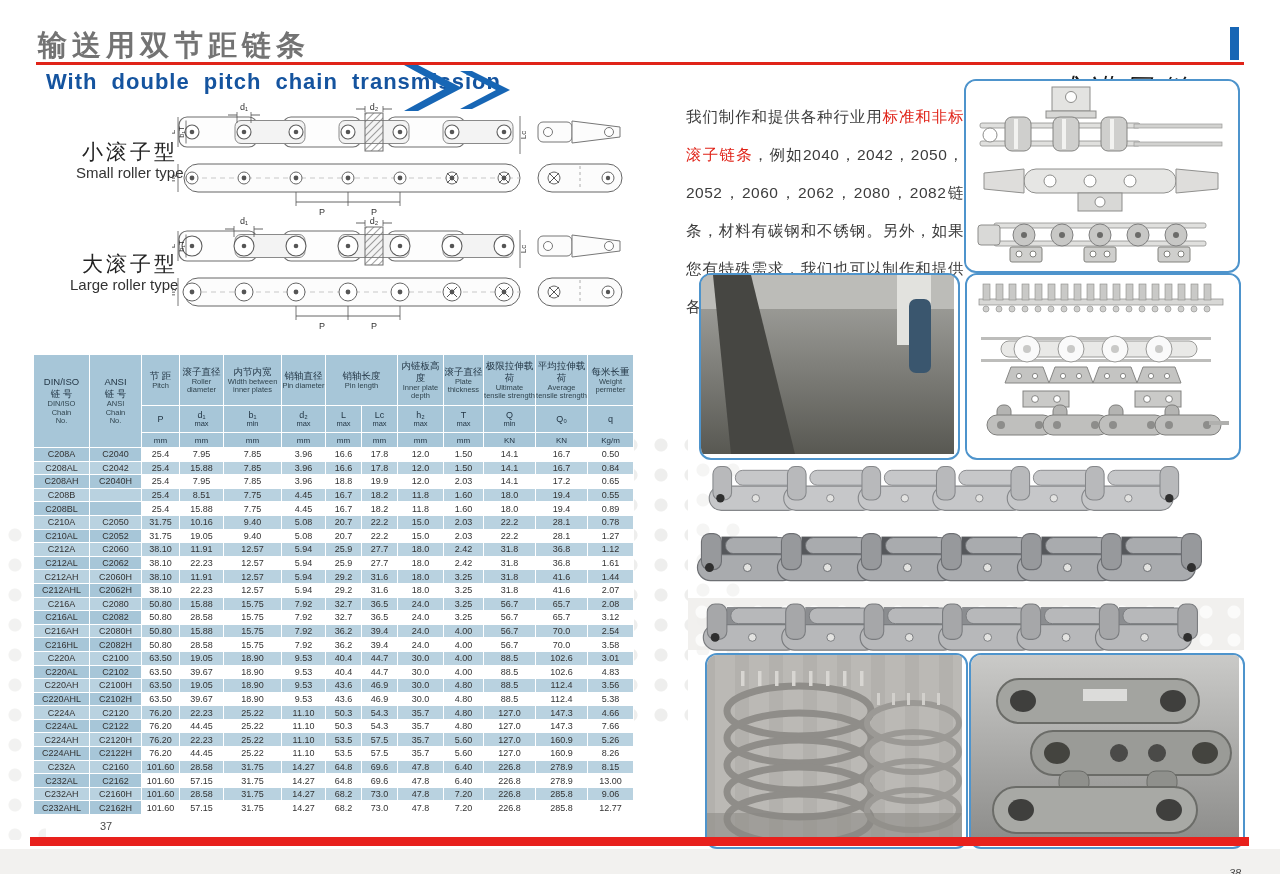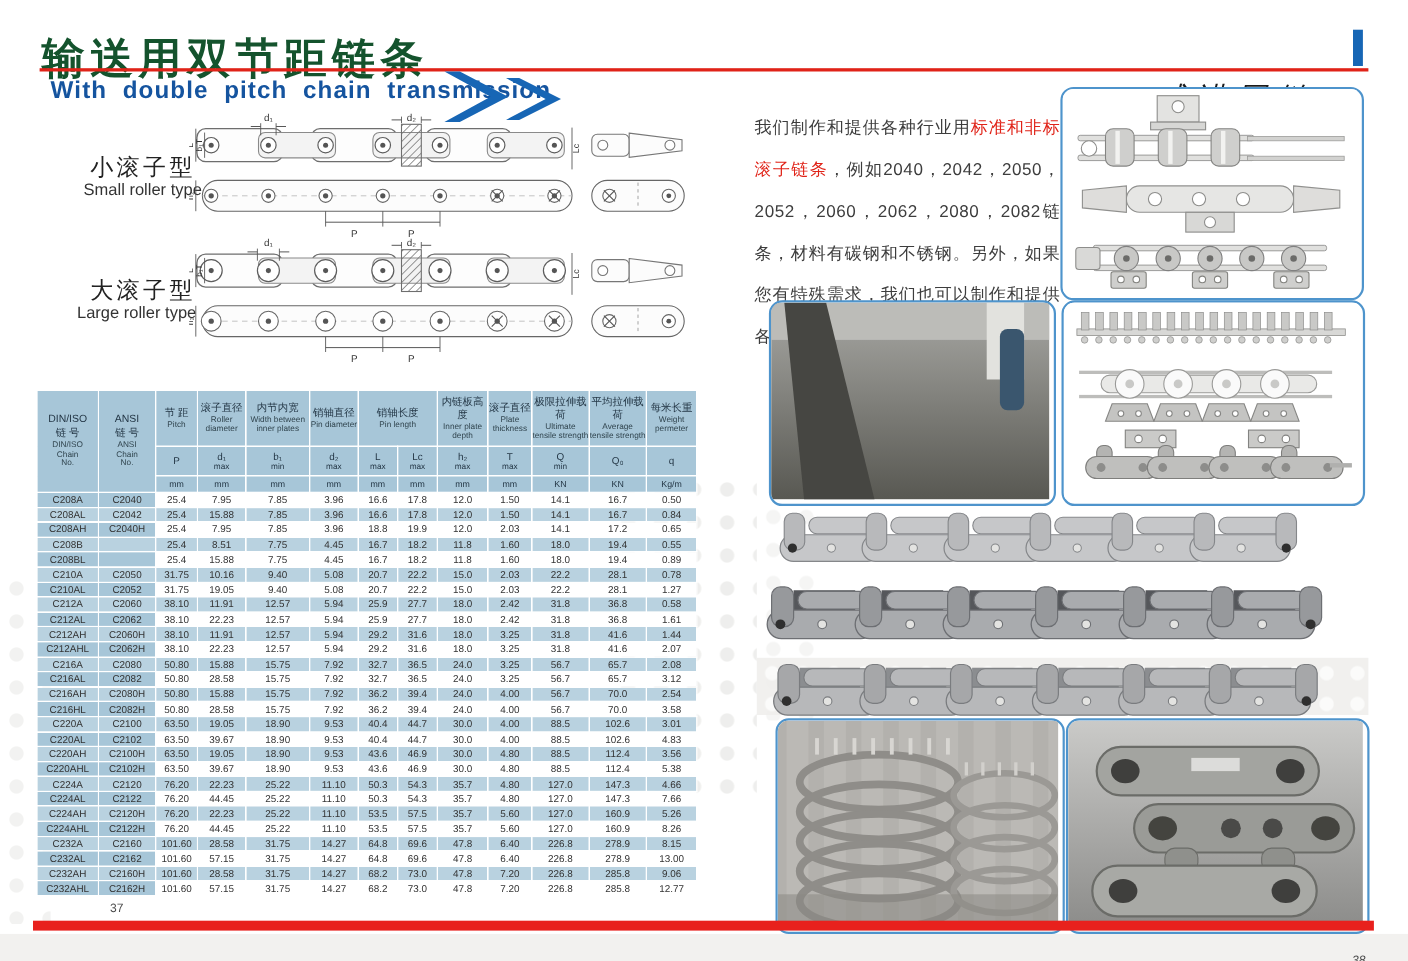--- a/index.html
+++ b/index.html
@@ -1,20 +1,20 @@
 <!DOCTYPE html>
 <html><head>
 <meta charset="utf-8">
 <style>
   html,body{margin:0;padding:0;background:#e9e9e7;}
   .page{position:relative;width:1280px;height:874px;background:#ffffff;overflow:hidden;
         font-family:"Liberation Sans",sans-serif;color:#3a3a3a;}
   .abs{position:absolute;}
   
-  .title-zh{font-size:39px;font-weight:900;color:#14532d;letter-spacing:5px;white-space:nowrap;}
+  .title-zh{font-size:29px;font-weight:900;color:#737373;letter-spacing:5px;white-space:nowrap;}
   .slogan{font-size:17px;font-weight:bold;font-style:italic;color:#e02318;letter-spacing:2px;white-space:nowrap;}
   .redline{background:#e02318;height:3px;}
   .subtitle{font-size:22px;font-weight:bold;color:#15549f;letter-spacing:1px;word-spacing:7px;white-space:nowrap;}
   .logo{font-family:"DejaVu Serif",serif;font-style:italic;font-size:27px;color:#1c1c1c;letter-spacing:10px;white-space:nowrap;}
   .bluebar{background:#1766b5;}
   
   .dlab-zh{font-size:21px;color:#222222;letter-spacing:3px;white-space:nowrap;}
   .dlab-en{font-size:15px;color:#333333;white-space:nowrap;}
   
   .intro{font-size:15.5px;line-height:38px;text-align:justify;color:#3d3d3d;letter-spacing:0.5px;}
@@ -819,21 +819,21 @@
           <td class="">38.10</td>
           <td class="">11.91</td>
           <td class="">12.57</td>
           <td class="">5.94</td>
           <td class="">25.9</td>
           <td class="">27.7</td>
           <td class="">18.0</td>
           <td class="">2.42</td>
           <td class="">31.8</td>
           <td class="">36.8</td>
-          <td class="">0.58</td>
+          <td class="">1.12</td>
         </tr>
         <tr class="">
           <td class="idcol">C212AL</td>
           <td class="idcol">C2062</td>
           <td class="">38.10</td>
           <td class="">22.23</td>
           <td class="">12.57</td>
           <td class="">5.94</td>
           <td class="">25.9</td>
           <td class="">27.7</td>

